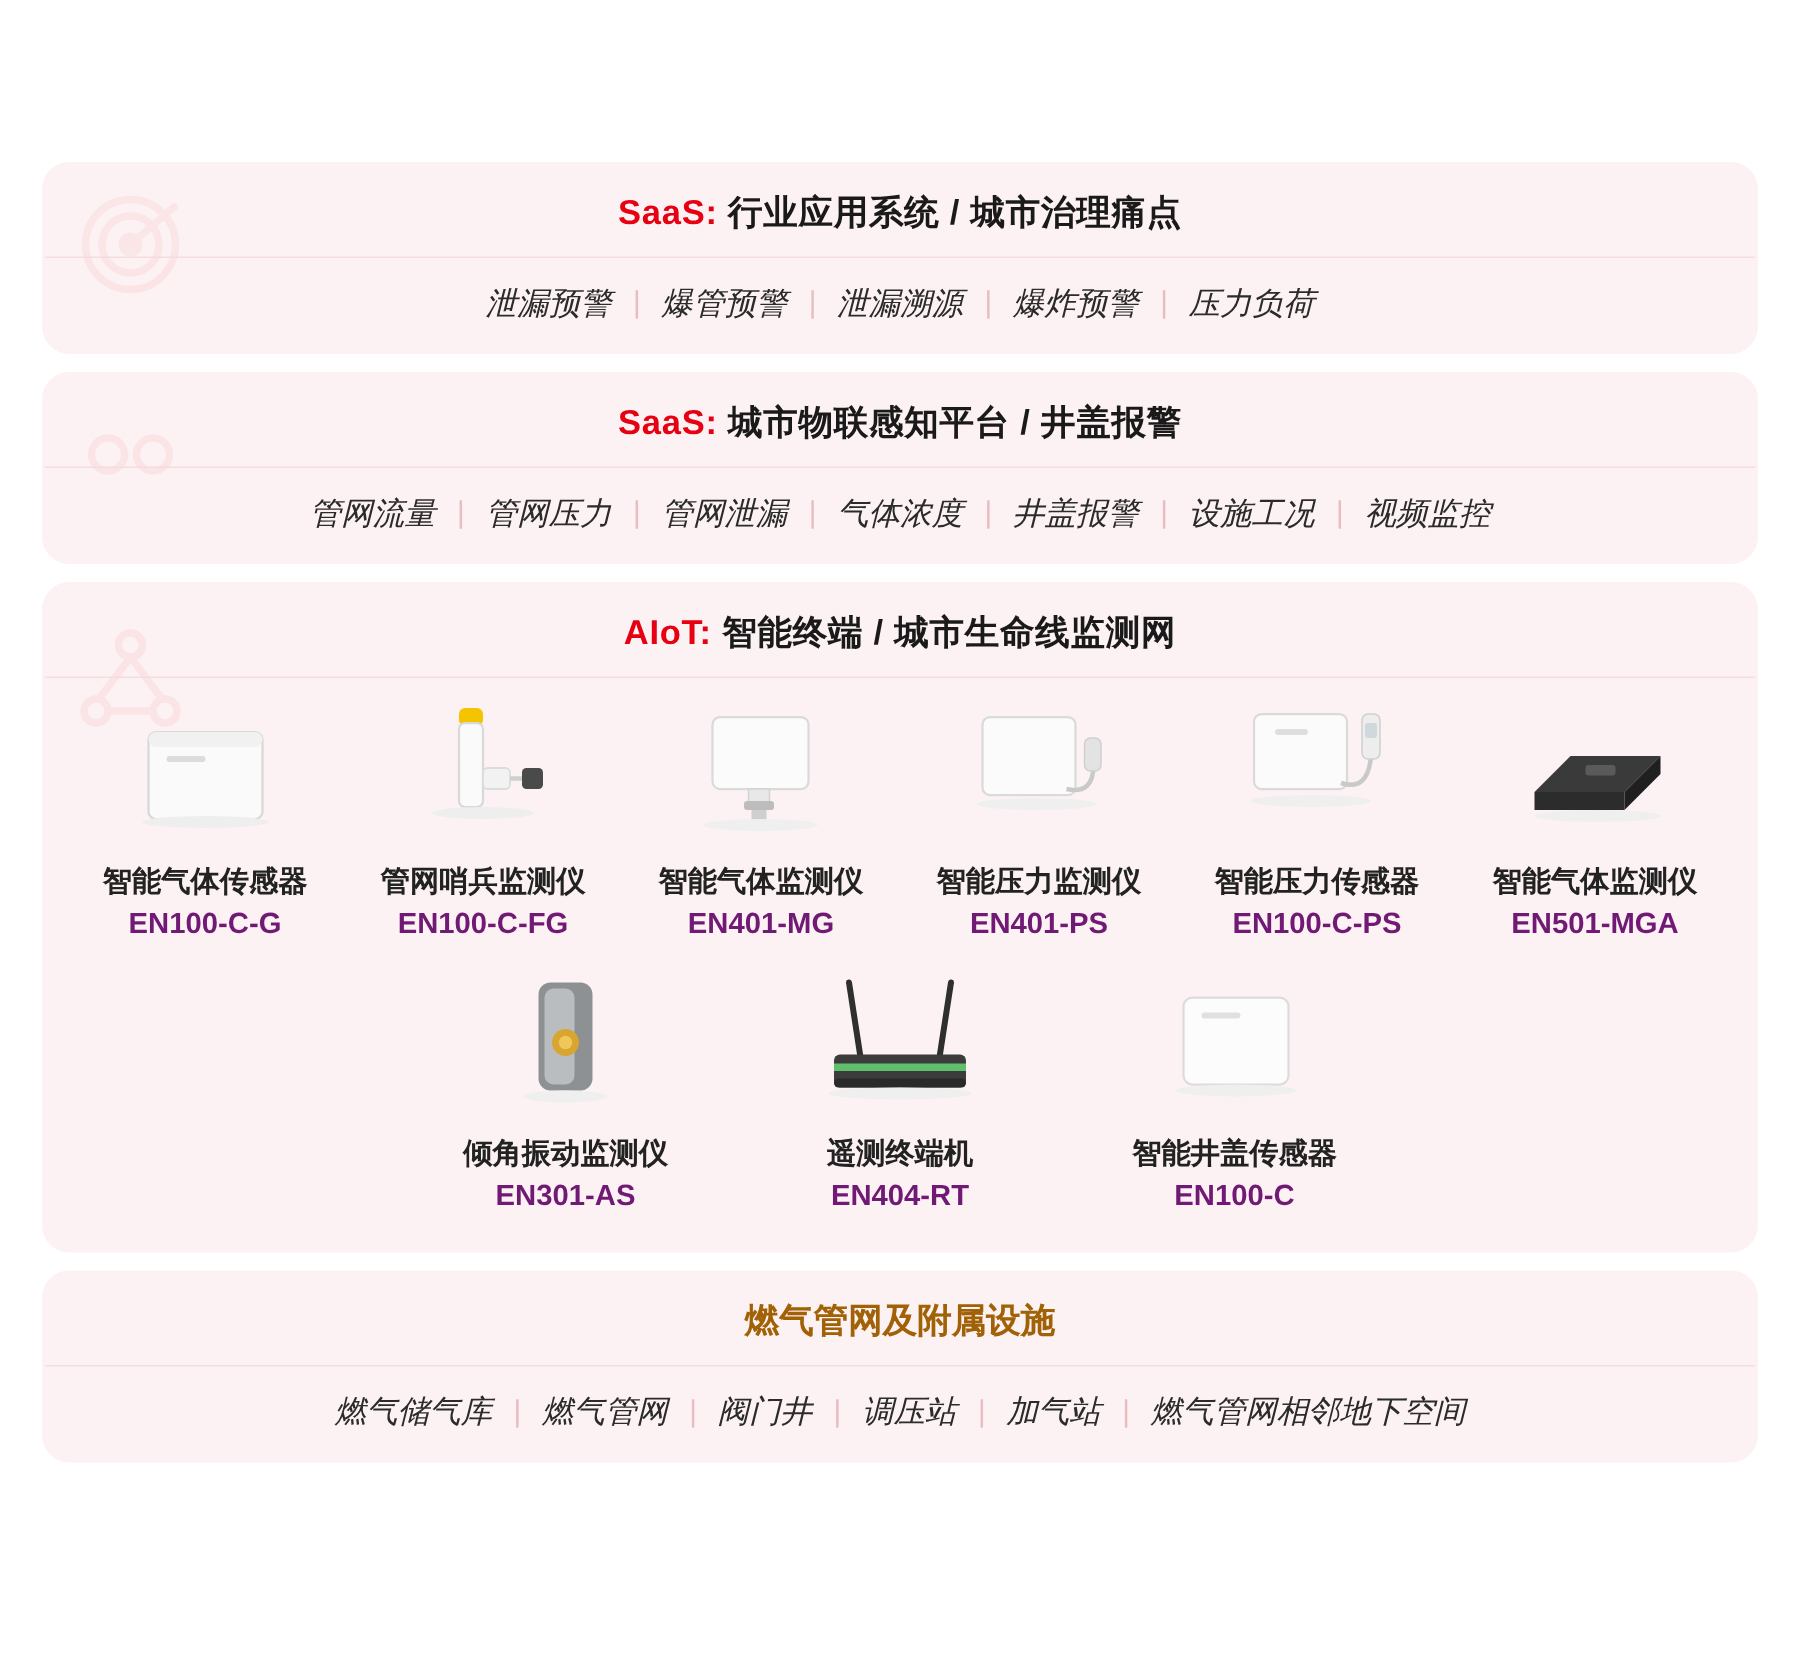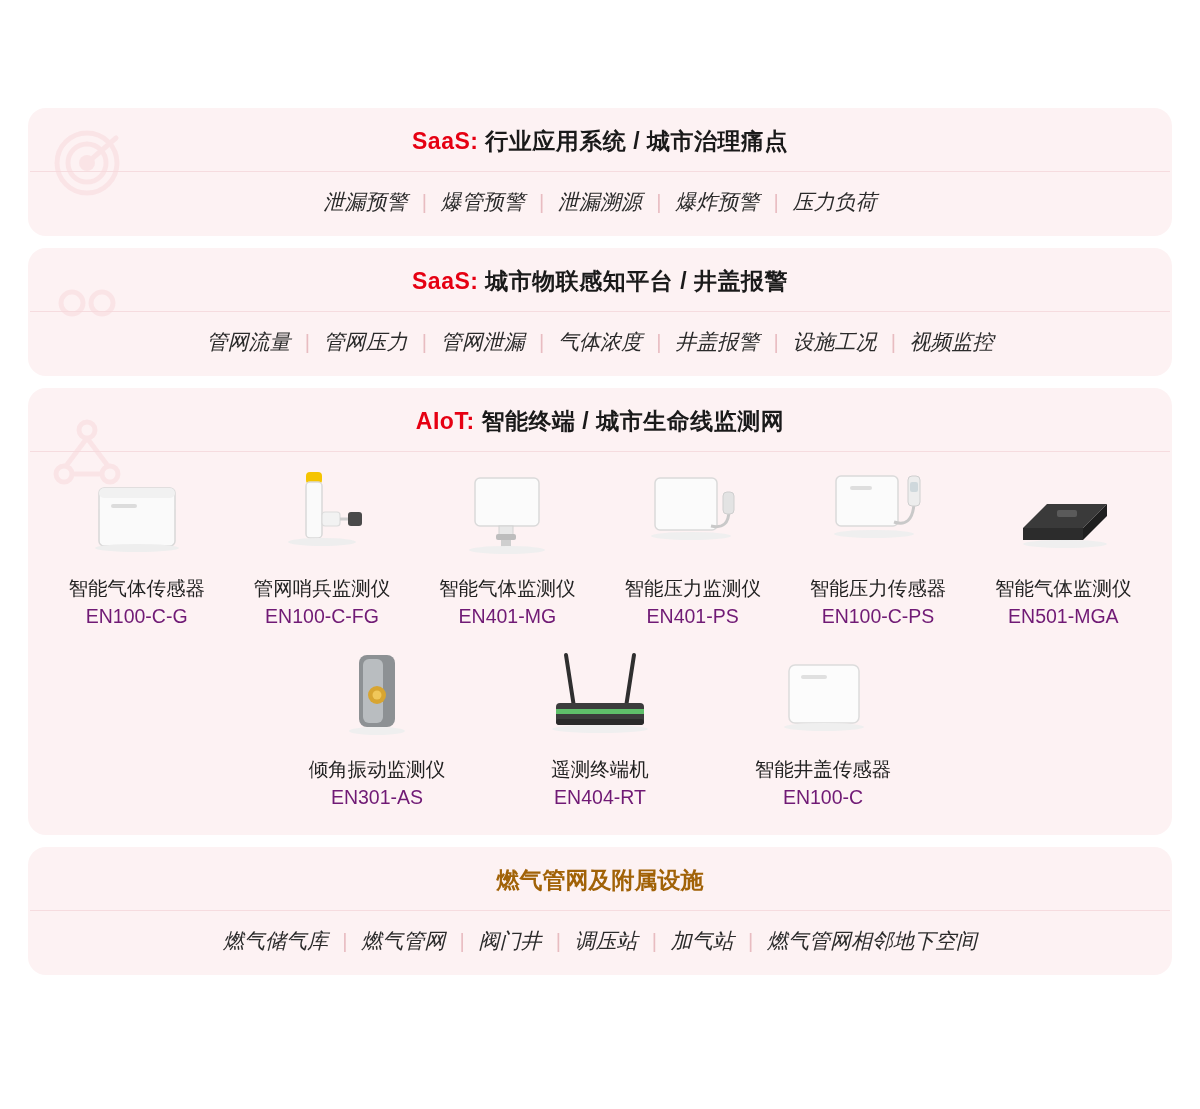--- a/index.html
+++ b/index.html
@@ -89,20 +89,21 @@
     align-items: flex-end;
   }
   .device-row.second {
     margin-top: 18px;
     gap: 31px;
   }
   .device {
     width: 190px;
     text-align: center;
     padding: 0 1px;
+    font-weight: bold;
   }
   .device-art {
     height: 96px;
     display: flex;
     align-items: flex-end;
     justify-content: center;
     margin-bottom: 10px;
   }
   .device-name {
     font-size: 19.5px;

